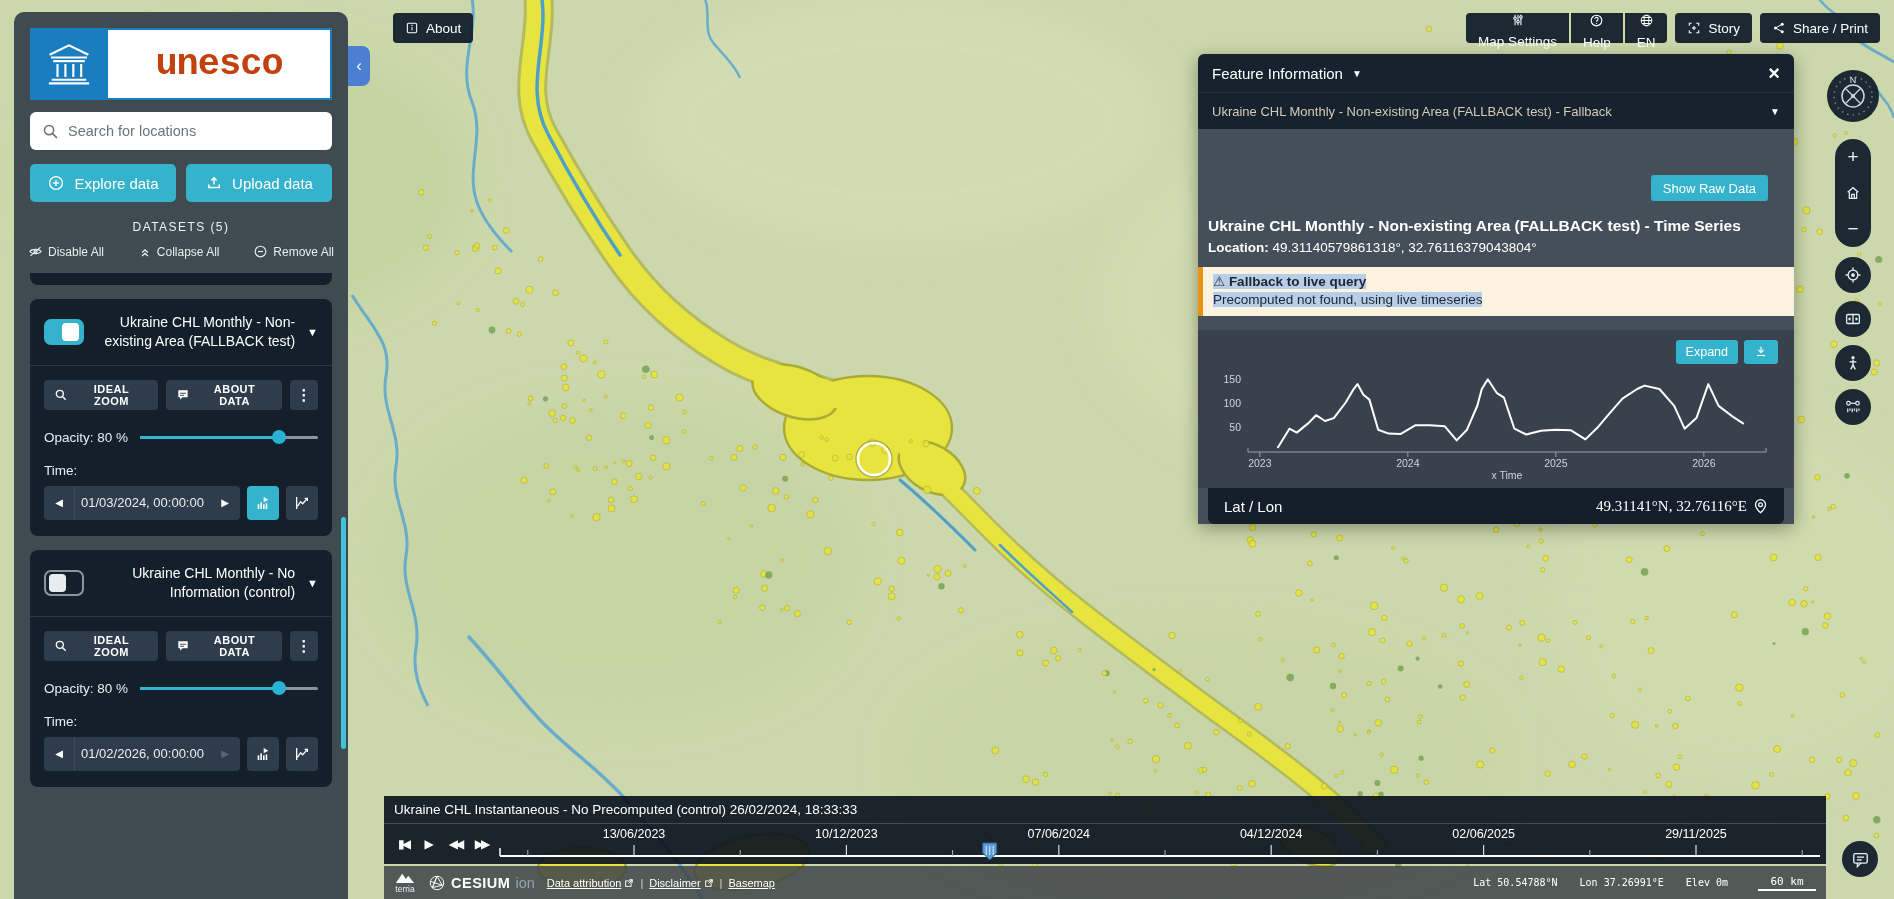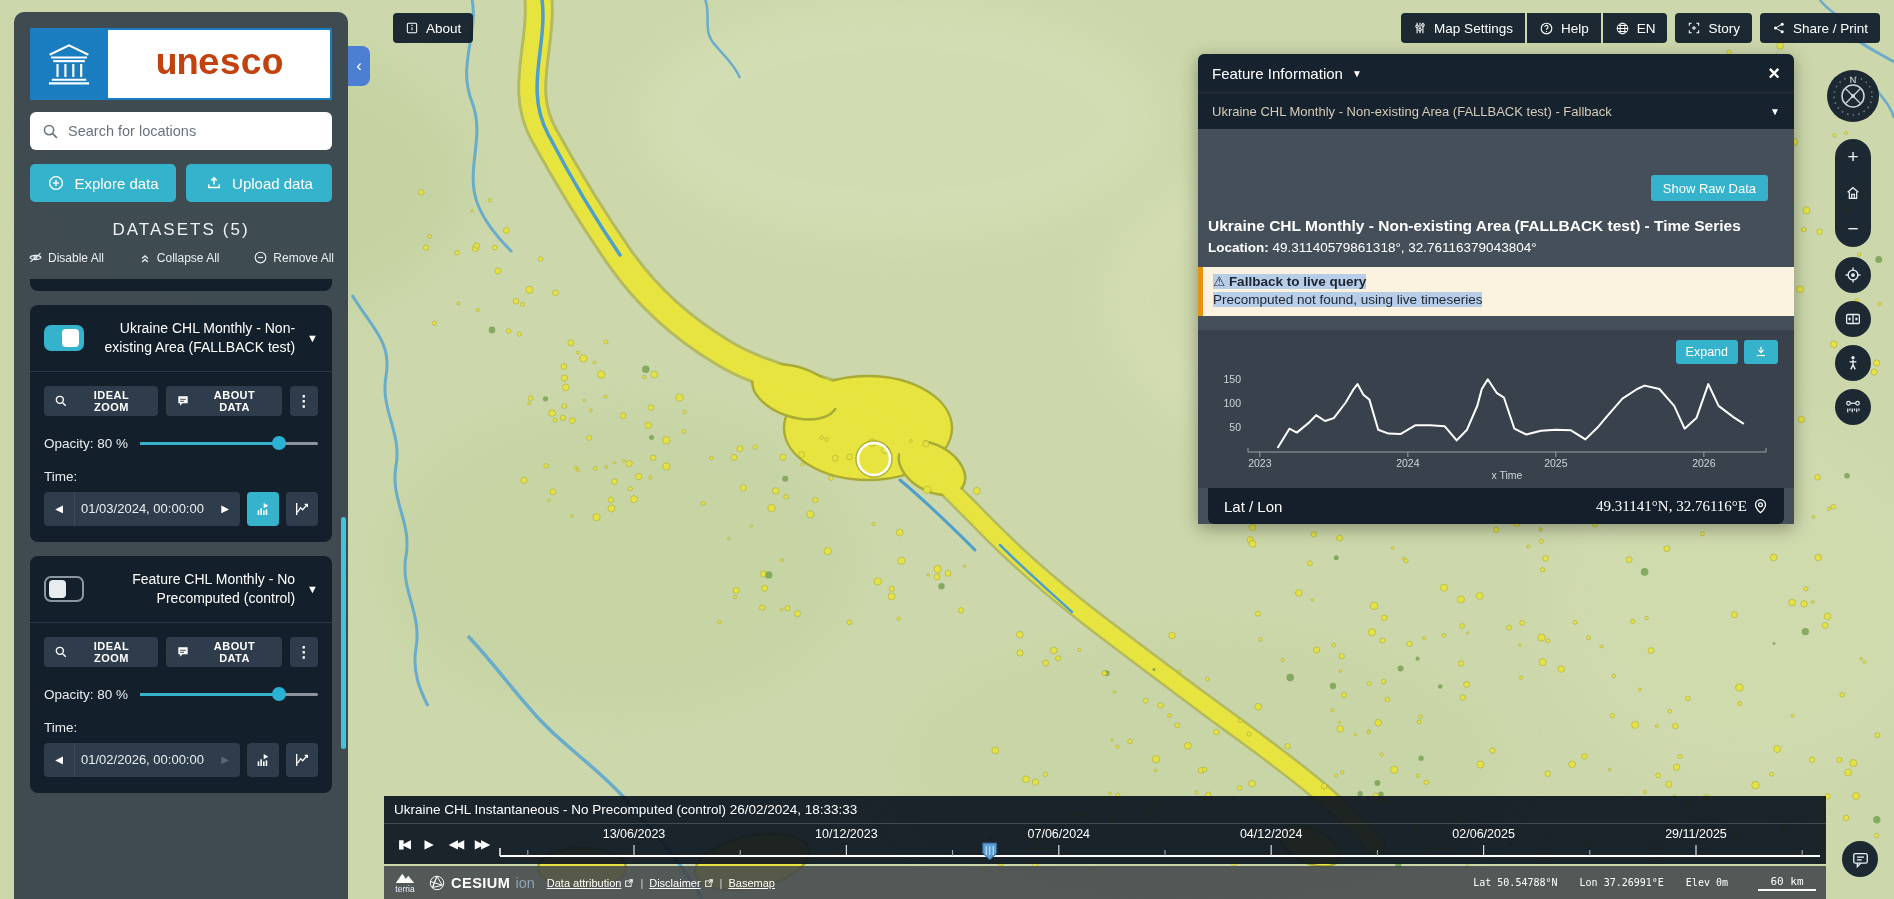--- a/index.html
+++ b/index.html
@@ -24,21 +24,21 @@
                 border:2px solid #1a7dbf; border-left:none; }
   .logo-text { color:#c2410c; font-weight:bold; font-size:37px; letter-spacing:-1px;font-family:Liberation Mono, monospace; }
   .search-box { display:flex; align-items:center; gap:9px; height:38px; margin:12px 16px 0;
                 background:#fff; border-radius:6px; padding:0 12px; }
   .search-box input { border:none; outline:none; flex:1; font-size:14.5px; color:#333;
                       font-family:"Liberation Sans",sans-serif; background:transparent; }
   .search-box input::placeholder { color:#69747d; }
   .sb-buttons { display:flex; gap:10px; margin:14px 16px 0; }
   .sb-buttons button { flex:1; height:38px; display:flex; align-items:center; justify-content:center; gap:9px;
                        background:#35b2cc; color:#fff; border:none; border-radius:5px; font-size:15px; cursor:pointer; }
-  .datasets-header { margin-top:18px; text-align:center; color:#eef2f4; font-size:17px; letter-spacing:.12em; }
+  .datasets-header { margin-top:18px; text-align:center; color:#eef2f4; font-size:12px; letter-spacing:.12em; }
   .ds-actions { display:flex; justify-content:space-between; margin:10px 14px 0; }
   .ds-actions .act { display:flex; align-items:center; gap:5px; color:#e8edf0; font-size:12px; cursor:pointer; background:none; border:none; }
   .workbench { margin-top:14px; padding:0 16px; height:690px; overflow:hidden; }
   .card-sliver { height:12px; background:#131f2a; border-radius:0 0 8px 8px; }
   .card { margin-top:14px; background:#131f2a; border-radius:8px; color:#fff; }
   .card-head { display:flex; align-items:center; gap:12px; padding:14px; }
   .toggle { position:relative; width:40px; height:26px; border-radius:7px; flex:none; cursor:pointer; }
   .toggle .knob { position:absolute; top:4px; width:17px; height:18px; border-radius:4px; background:#fff; }
   .toggle.on { background:#35b2cc; border:2px solid #35b2cc; }
   .toggle.on .knob { right:3px; top:2px; }
@@ -70,21 +70,21 @@
   .sqbtn.accent { background:#35b2cc; }
 
   #collapse-tab { position:absolute; left:348px; top:46px; width:22px; height:40px; background:#4a7fd2;
                   border-radius:0 8px 8px 0; color:#fff; display:flex; align-items:center; justify-content:center;
                   font-size:17px; z-index:19; cursor:pointer; }
 
   
   #about-btn { position:absolute; left:393px; top:13px; z-index:15; }
   #topright { position:absolute; right:14px; top:13px; display:flex; align-items:center; z-index:15; }
   #topright .grp { display:flex; gap:2px; }
-  #topright .grp .dkbtn { border-radius:0; }
+  #topright .grp .dkbtn { border-radius:0;flex-direction:column; }
   #topright .grp .dkbtn:first-child { border-radius:4px 0 0 4px; }
   #topright .grp .dkbtn:last-child { border-radius:0 4px 4px 0; }
   #topright > .dkbtn { margin-left:8px; }
 
   
   #toolbar { position:absolute; right:13px; top:69px; width:56px; display:flex; flex-direction:column; align-items:center; z-index:15; }
   .tool-pill { margin-top:16px; width:36px; background:rgba(18,30,42,.94); border-radius:18px; display:flex; flex-direction:column; }
   .tool-pill button { width:36px; height:36px; background:none; border:none; color:#e8edf2; cursor:pointer;
                       display:flex; align-items:center; justify-content:center; font-size:19px; }
   .tool-circle { margin-top:8px; width:36px; height:36px; border-radius:50%; background:rgba(18,30,42,.94);
@@ -889,21 +889,21 @@
               </svg>
           </button>
         </div>
       </div>
 
       <div class="card">
         <div class="card-head">
           <div class="toggle off">
               <div class="knob"></div>
             </div>
-          <div class="card-title">Feature CHL Monthly - No Precomputed (control)</div>
+          <div class="card-title">Ukraine CHL Monthly - No Information (control)</div>
           <span class="card-caret">▼</span>
         </div>
         <div class="card-div"></div>
         <div class="card-btns">
           <button class="cbtn">
             <span class="icon">
               <svg width="14" height="14" viewBox="0 0 24 24" fill="none" stroke="#fff" stroke-width="2.4">
                   <circle cx="10" cy="10" r="6"></circle>
                   <line x1="14.5" y1="14.5" x2="20" y2="20"></line>
                 </svg>

